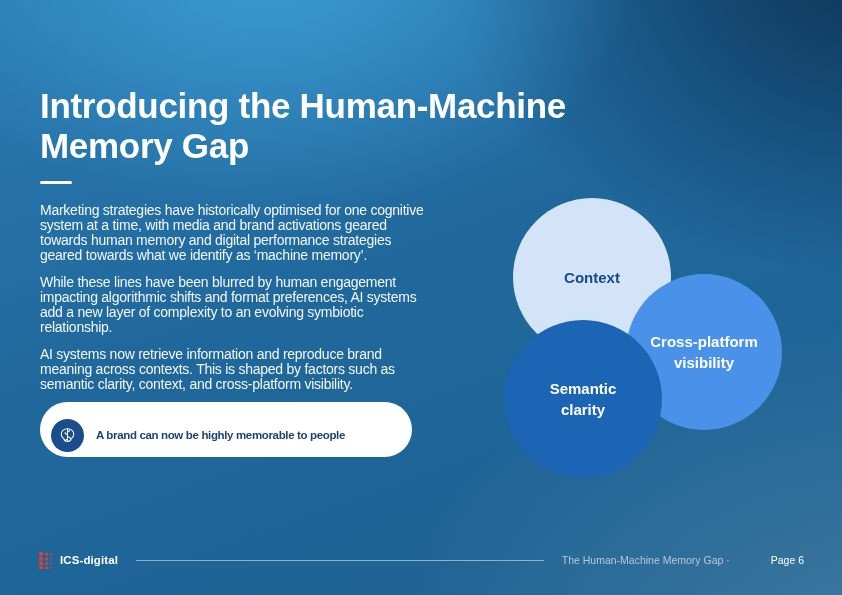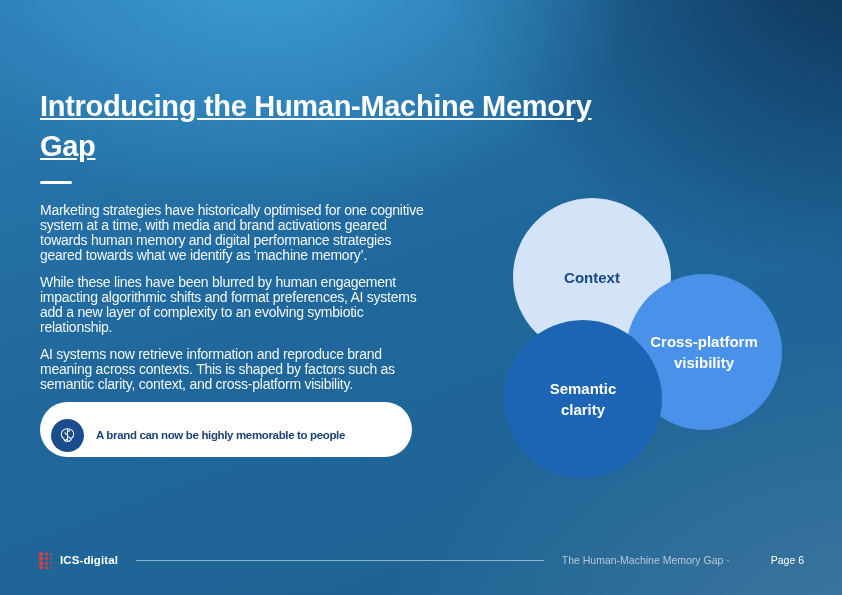--- a/index.html
+++ b/index.html
@@ -8,23 +8,22 @@
     font-family:"Liberation Sans",sans-serif;
     background:
       radial-gradient(620px 420px at 32% -6%, rgba(64,163,218,0.85) 0%, rgba(64,163,218,0) 60%),
       radial-gradient(700px 520px at 104% -8%, rgba(9,44,77,0.92) 0%, rgba(9,44,77,0) 62%),
       radial-gradient(900px 600px at 108% 115%, rgba(105,150,178,0.50) 0%, rgba(105,150,178,0) 60%),
       linear-gradient(160deg,#2a7ab2 0%,#20689c 45%,#1d6190 100%);
   }
   
   .title{
     position:absolute;left:40px;top:86px;width:560px;margin:0;
-    color:#ffffff;font-size:29px;line-height:40px;font-weight:700;
+    color:#ffffff;font-size:35px;line-height:40px;font-weight:700;
     letter-spacing:-0.3px;
-    text-decoration:underline;
   }
   .title-underline{
     position:absolute;left:40px;top:181px;width:32px;height:3px;
     background:#ffffff;border-radius:2px;
   }
   
   .body-copy{position:absolute;left:40px;top:203px;width:388px;}
   .body-copy p{
     margin:0 0 12px 0;color:rgba(255,255,255,0.95);
     font-size:14px;line-height:15px;letter-spacing:-0.25px;

